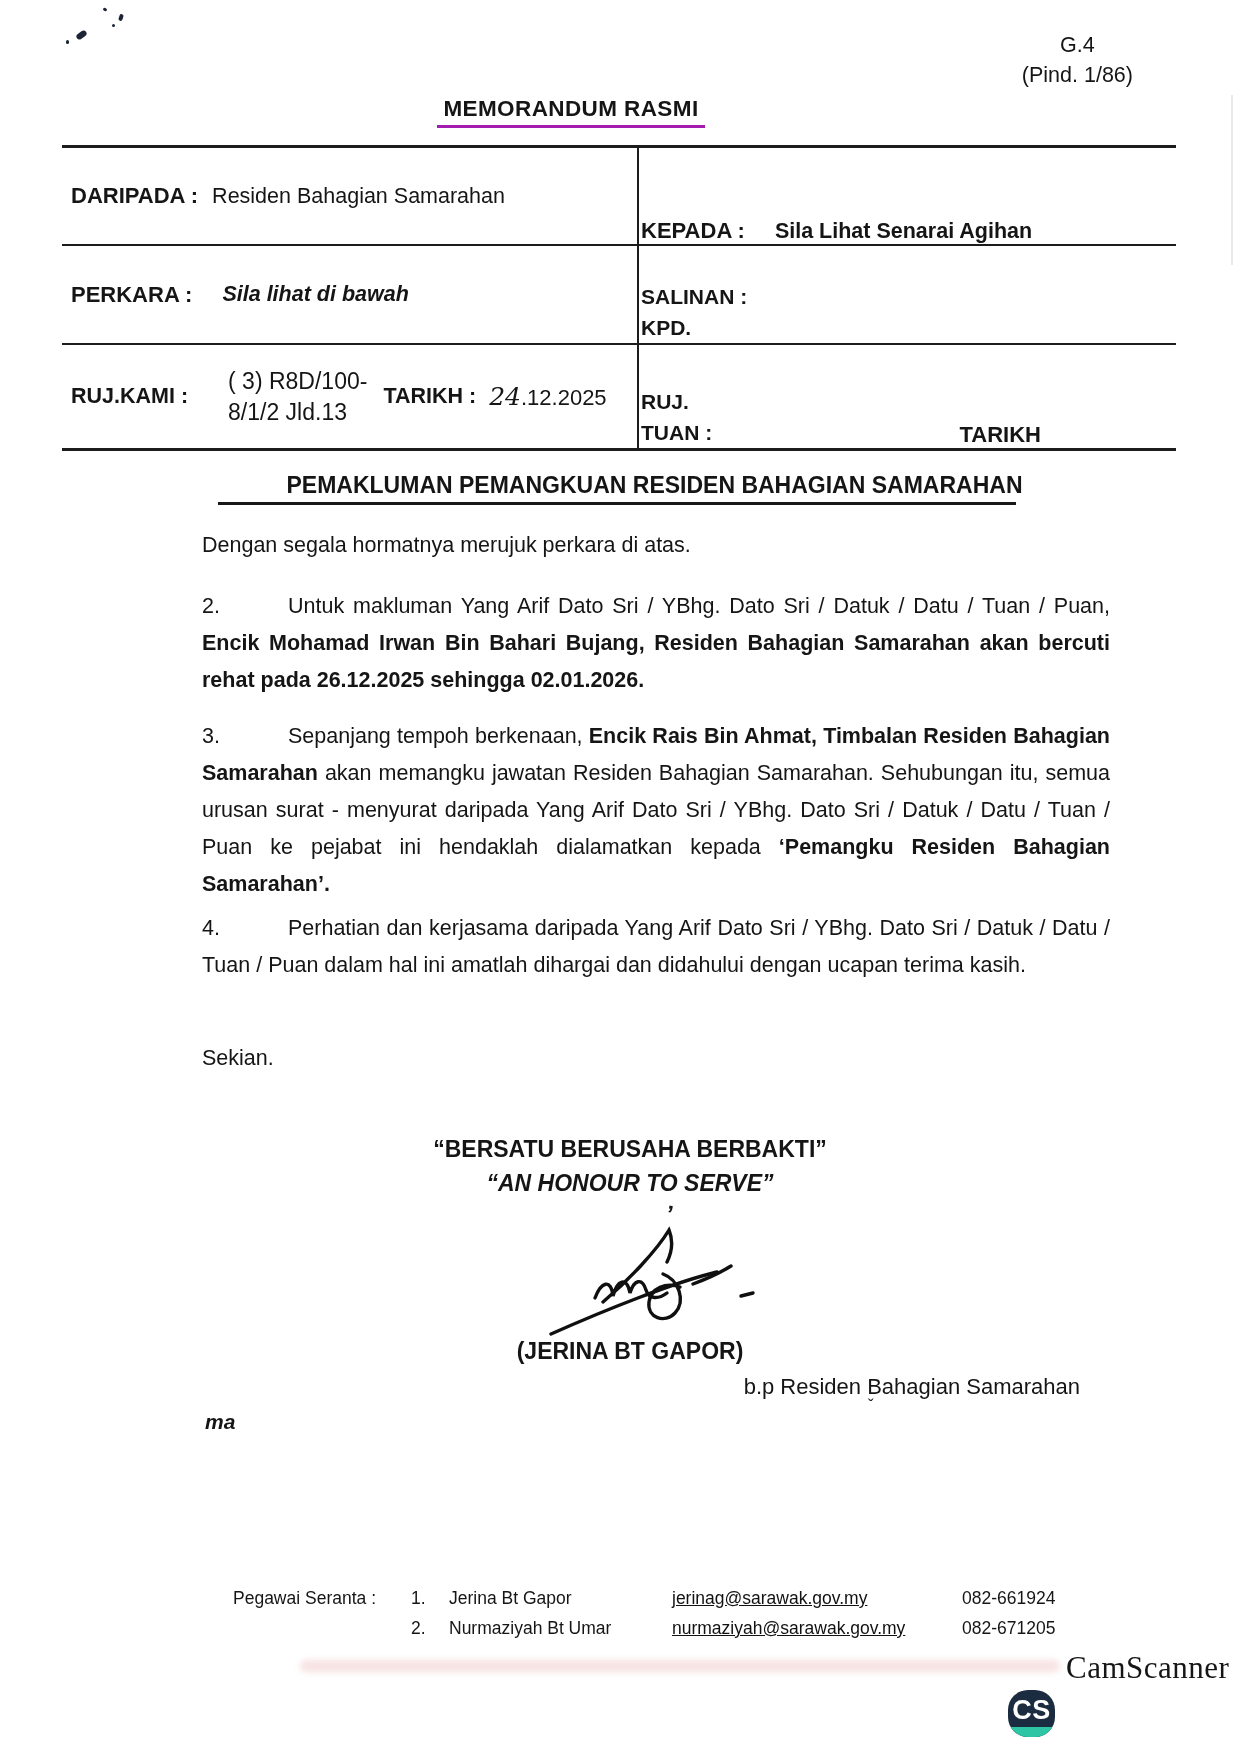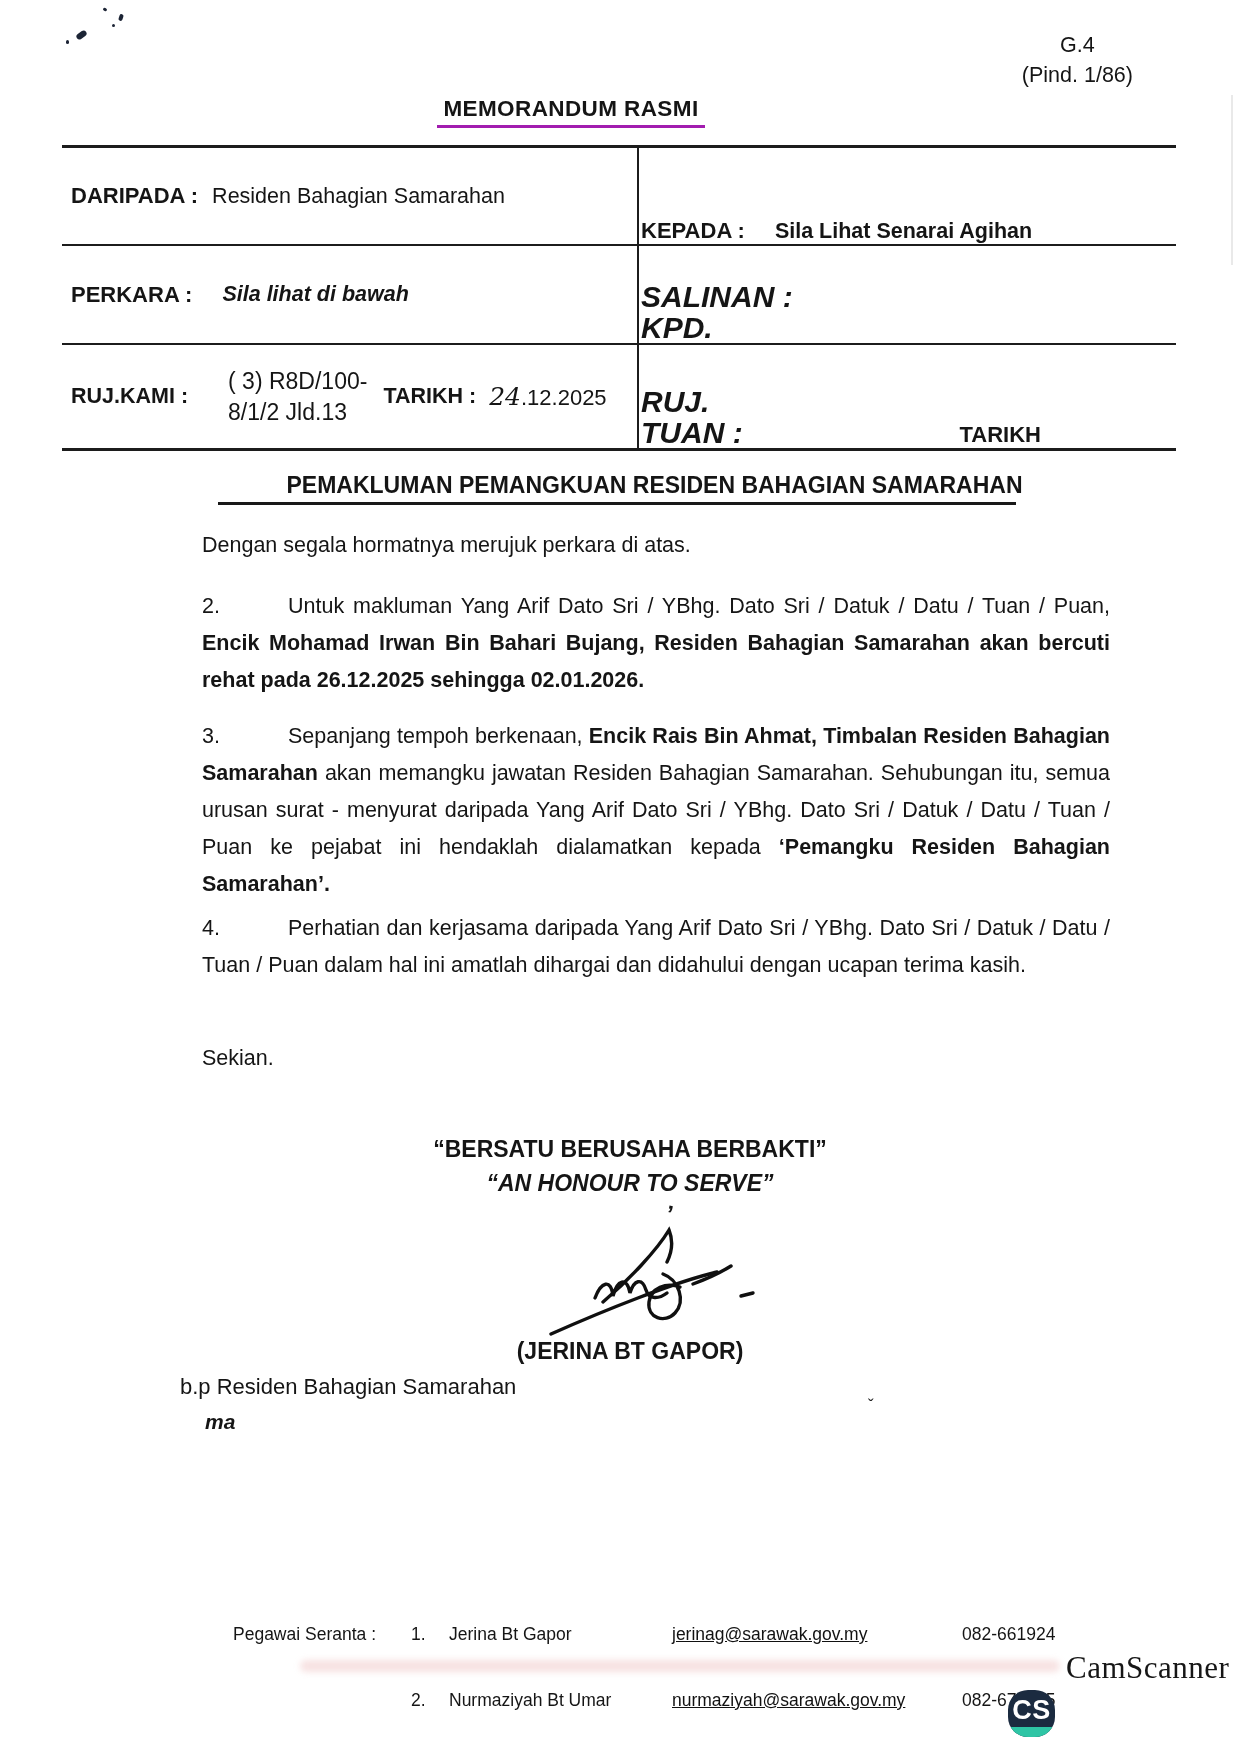--- a/index.html
+++ b/index.html
@@ -19,44 +19,44 @@
   .mt-row{display:flex;}
   .mt-row.rb{border-bottom:2.5px solid #1c1c1c;}
   .cell-l{width:577px;box-sizing:border-box;border-right:2.5px solid #1c1c1c;
     display:flex;align-items:center;padding-left:9px;}
   .cell-r{flex:1;display:flex;align-items:flex-end;padding-left:2px;box-sizing:border-box;}
   .r1{height:96px;} .r2{height:97px;} .r3{height:103px;}
   .lbl{font-weight:bold;font-size:22px;white-space:nowrap;}
   .val{font-size:21.5px;white-space:nowrap;}
   .val-b{font-size:21.5px;font-weight:bold;white-space:nowrap;}
   .val-bi{font-size:21.5px;font-weight:bold;font-style:italic;white-space:nowrap;}
-  .stack{line-height:31px;font-weight:bold;font-size:30px;font-style:italic;}
+  .stack{line-height:31px;font-weight:bold;font-size:21px;}
   .ref-block{margin-left:40px;line-height:31px;font-size:23px;white-space:nowrap;}
   .hand{font-family:"DejaVu Serif",serif;font-style:italic;font-size:25px;}
   .date-val{font-size:22px;white-space:nowrap;}
   
   .subject{position:absolute;left:202px;top:472px;width:905px;text-align:center;
     font-size:23px;font-weight:bold;}
   .subject-underline{position:absolute;left:218px;top:502px;width:798px;height:3px;background:#181818;}
   .para{position:absolute;left:202px;width:908px;font-size:21.5px;line-height:37px;
     text-align:justify;}
   .pnum{display:inline-block;width:86px;}
   
   .motto{position:absolute;left:180px;width:900px;text-align:center;font-weight:bold;font-size:23px;}
   .motto.it{font-style:italic;}
   .sig-svg{position:absolute;left:545px;top:1222px;}
   .sig-tick{position:absolute;left:666px;top:1200px;font-size:24px;font-weight:bold;transform:rotate(12deg);}
   .sig-name{position:absolute;left:180px;top:1338px;width:900px;text-align:center;
     font-size:23px;font-weight:bold;}
-  .sig-behalf{position:absolute;left:180px;top:1374px;width:900px;text-align:left;font-size:22px;}
+  .sig-behalf{position:absolute;left:180px;top:1374px;width:900px;text-align:right;font-size:22px;}
   .behalf-tick{position:absolute;left:868px;top:1396px;font-size:17px;color:#222;}
   .initials{position:absolute;left:205px;top:1410px;font-size:21px;font-style:italic;font-weight:bold;}
   
   .footer{position:absolute;left:233px;top:1583px;font-size:17.5px;line-height:30px;}
-  .f-grid{display:grid;grid-template-columns:178px 38px 223px 290px 100px;margin-top:36px;}
+  .f-grid{display:grid;grid-template-columns:178px 38px 223px 290px 100px;}
   .f-label{grid-column:1;}
   .f-email{text-decoration:underline;color:#111;cursor:pointer;}
   
   .speck{position:absolute;background:#1c2435;border-radius:2px;}
   .smudge{position:absolute;left:300px;top:1660px;width:760px;height:12px;
     background:rgba(226,150,150,.28);filter:blur(3px);border-radius:6px;}
   .edge-line{position:absolute;left:1231px;top:95px;width:2px;height:170px;background:#e9e9e9;}
   
   .cs-badge{position:absolute;left:1008px;top:1690px;width:47px;height:47px;border-radius:20px;
     overflow:hidden;}

